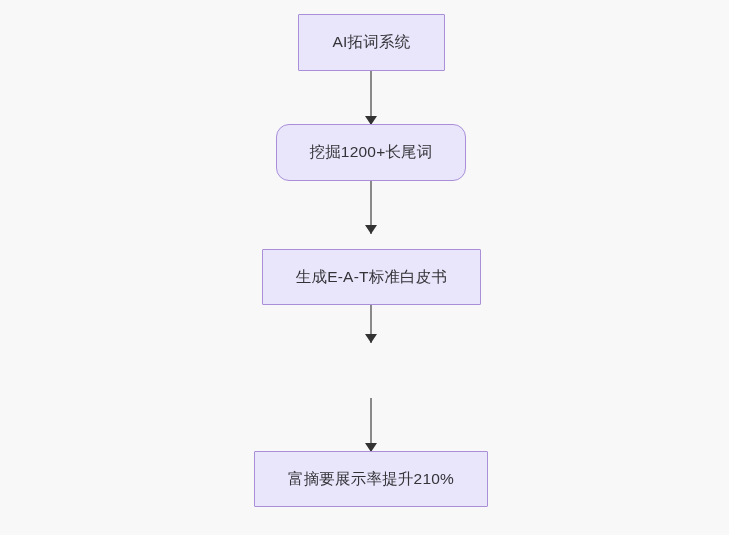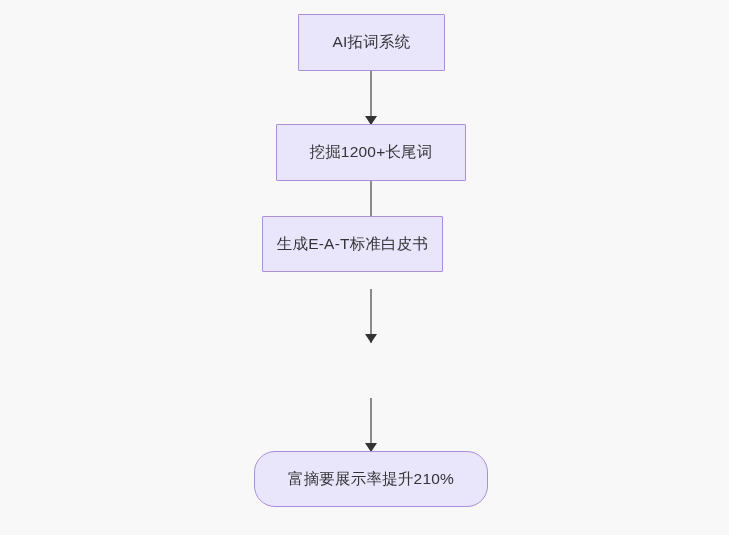--- a/index.html
+++ b/index.html
@@ -38,24 +38,24 @@
     color: #333338;
     font-size: 15.5px;
     line-height: 1.2;
     letter-spacing: 0.2px;
     white-space: nowrap;
     text-align: center;
   }
 
   
   .node-1 { left: 298px; top: 14px;  width: 147px; height: 57px; }
-  .node-2 { left: 276px; top: 124px; width: 190px; height: 57px; }
-  .node-3 { left: 262px; top: 216px; width: 181px; height: 56px; }
+  .node-2 { left: 276px; top: 124px; width: 190px; height: 57px; border-radius: 13px; }
+  .node-3 { left: 262px; top: 249px; width: 219px; height: 56px; }
   .node-4 { left: 264px; top: 342px; width: 215px; height: 56px; }
-  .node-5 { left: 254px; top: 451px; width: 234px; height: 56px; border-radius: 21px; }
+  .node-5 { left: 254px; top: 451px; width: 234px; height: 56px; }
 
   
   .flow-connector {
     position: absolute;
     left: 365px;
     width: 12px;
     z-index: 1;
   }
 
   .flow-connector .conn-line {

